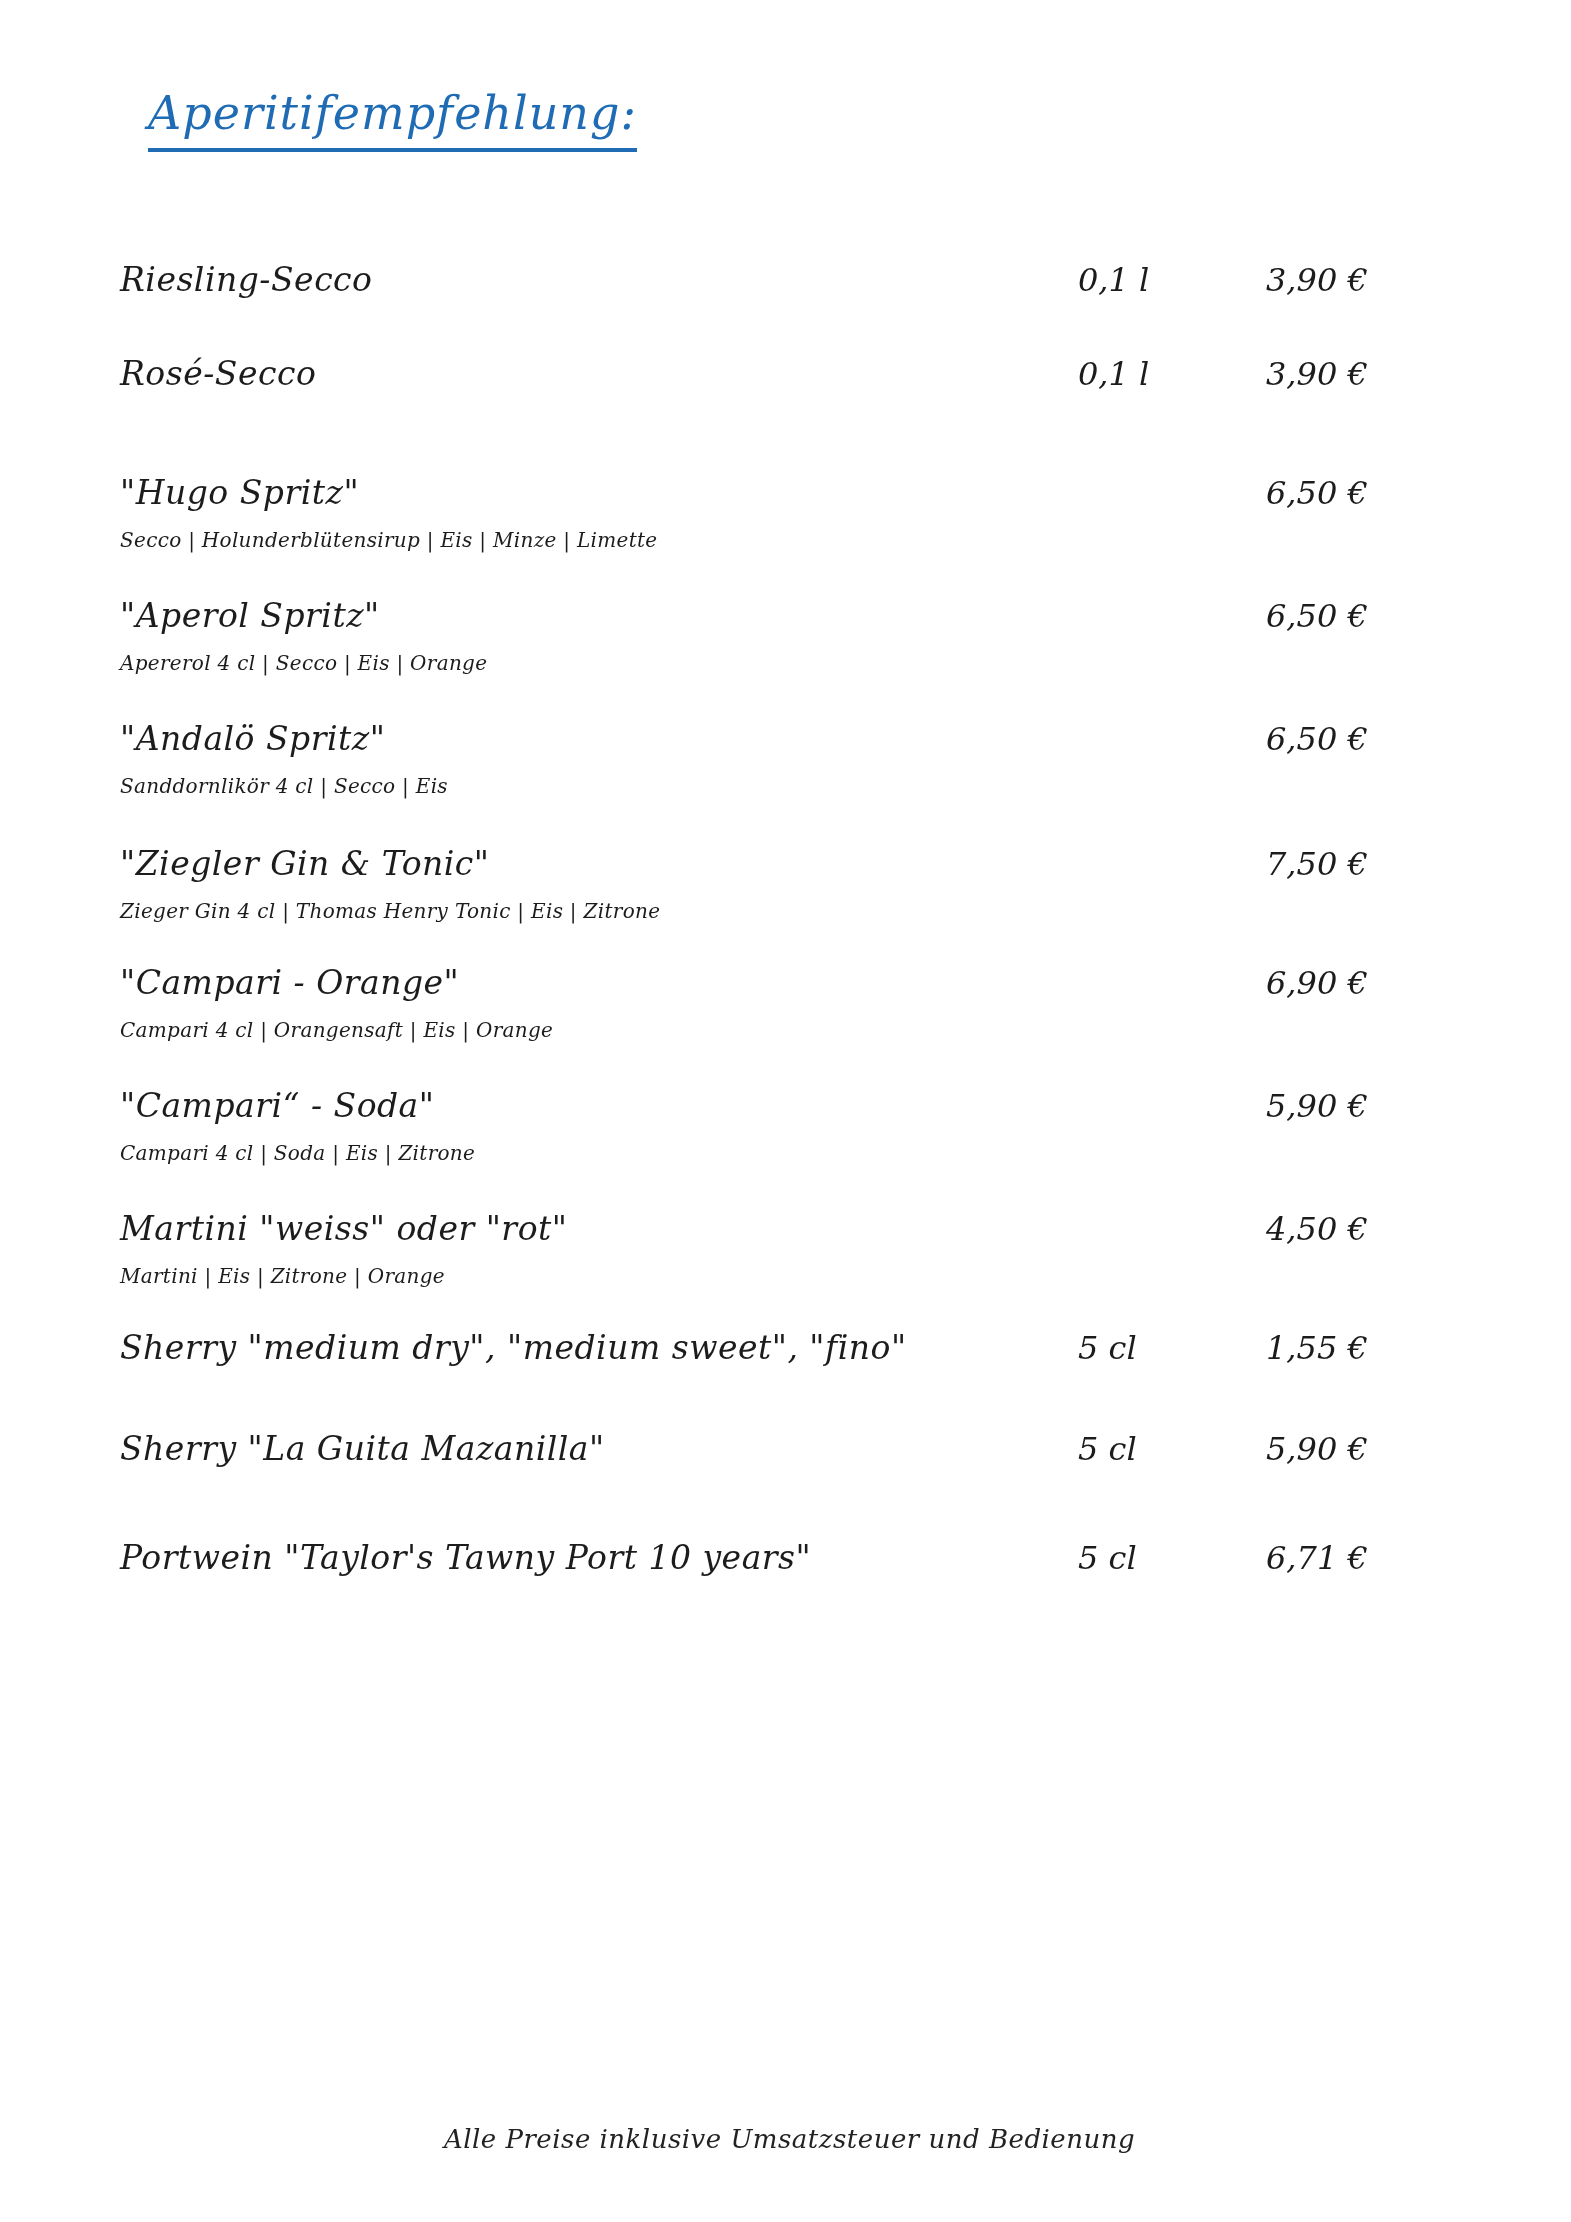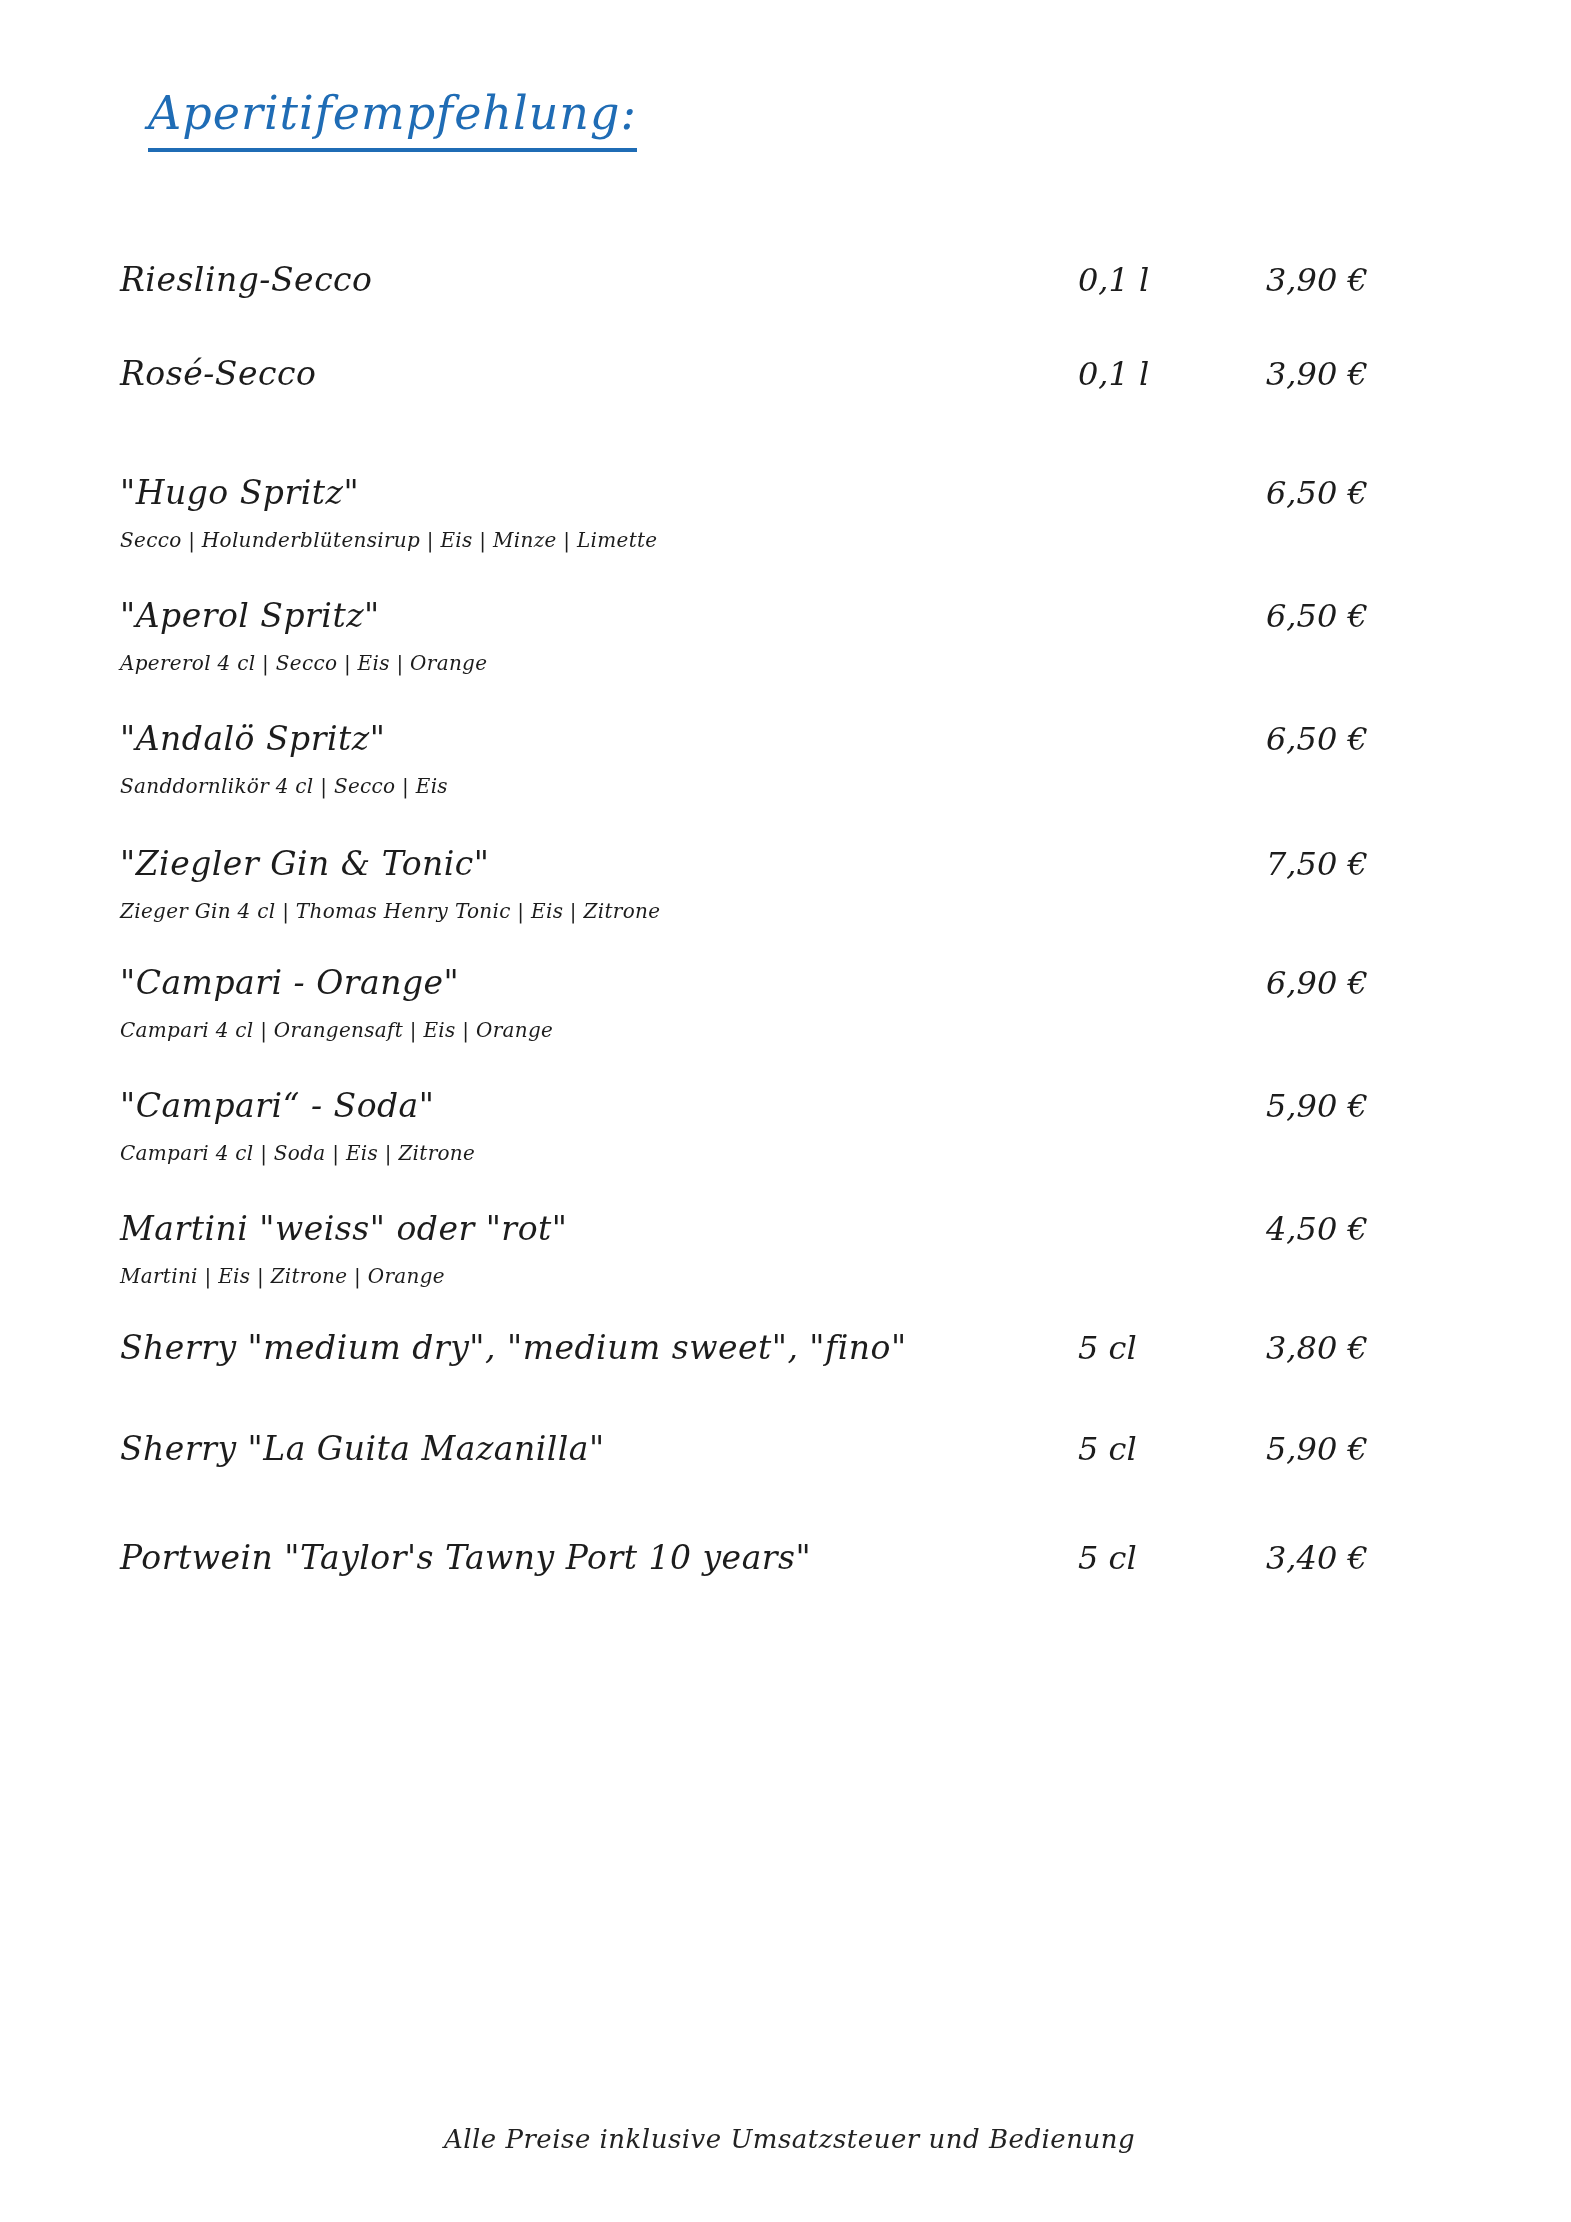--- a/index.html
+++ b/index.html
@@ -171,38 +171,38 @@
       <div class="item-qty"></div>
       <div class="item-price">4,50 €</div>
     </div>
 
     <div class="row mb-62">
       <div class="main">
         <div class="item-name">Sherry "medium dry", "medium sweet", "fino"</div>
 
       </div>
       <div class="item-qty">5 cl</div>
-      <div class="item-price">3,80 €</div>
+      <div class="item-price">1,55 €</div>
     </div>
 
     <div class="row mb-70">
       <div class="main">
         <div class="item-name">Sherry "La Guita Mazanilla"</div>
 
       </div>
       <div class="item-qty">5 cl</div>
       <div class="item-price">5,90 €</div>
     </div>
 
     <div class="row mb-44">
       <div class="main">
         <div class="item-name">Portwein "Taylor's Tawny Port 10 years"</div>
 
       </div>
       <div class="item-qty">5 cl</div>
-      <div class="item-price">3,40 €</div>
+      <div class="item-price">6,71 €</div>
     </div>
 
   </div>
 
   <div class="footer">Alle Preise inklusive Umsatzsteuer und Bedienung</div>
 
 </div>
 
 </body></html>

